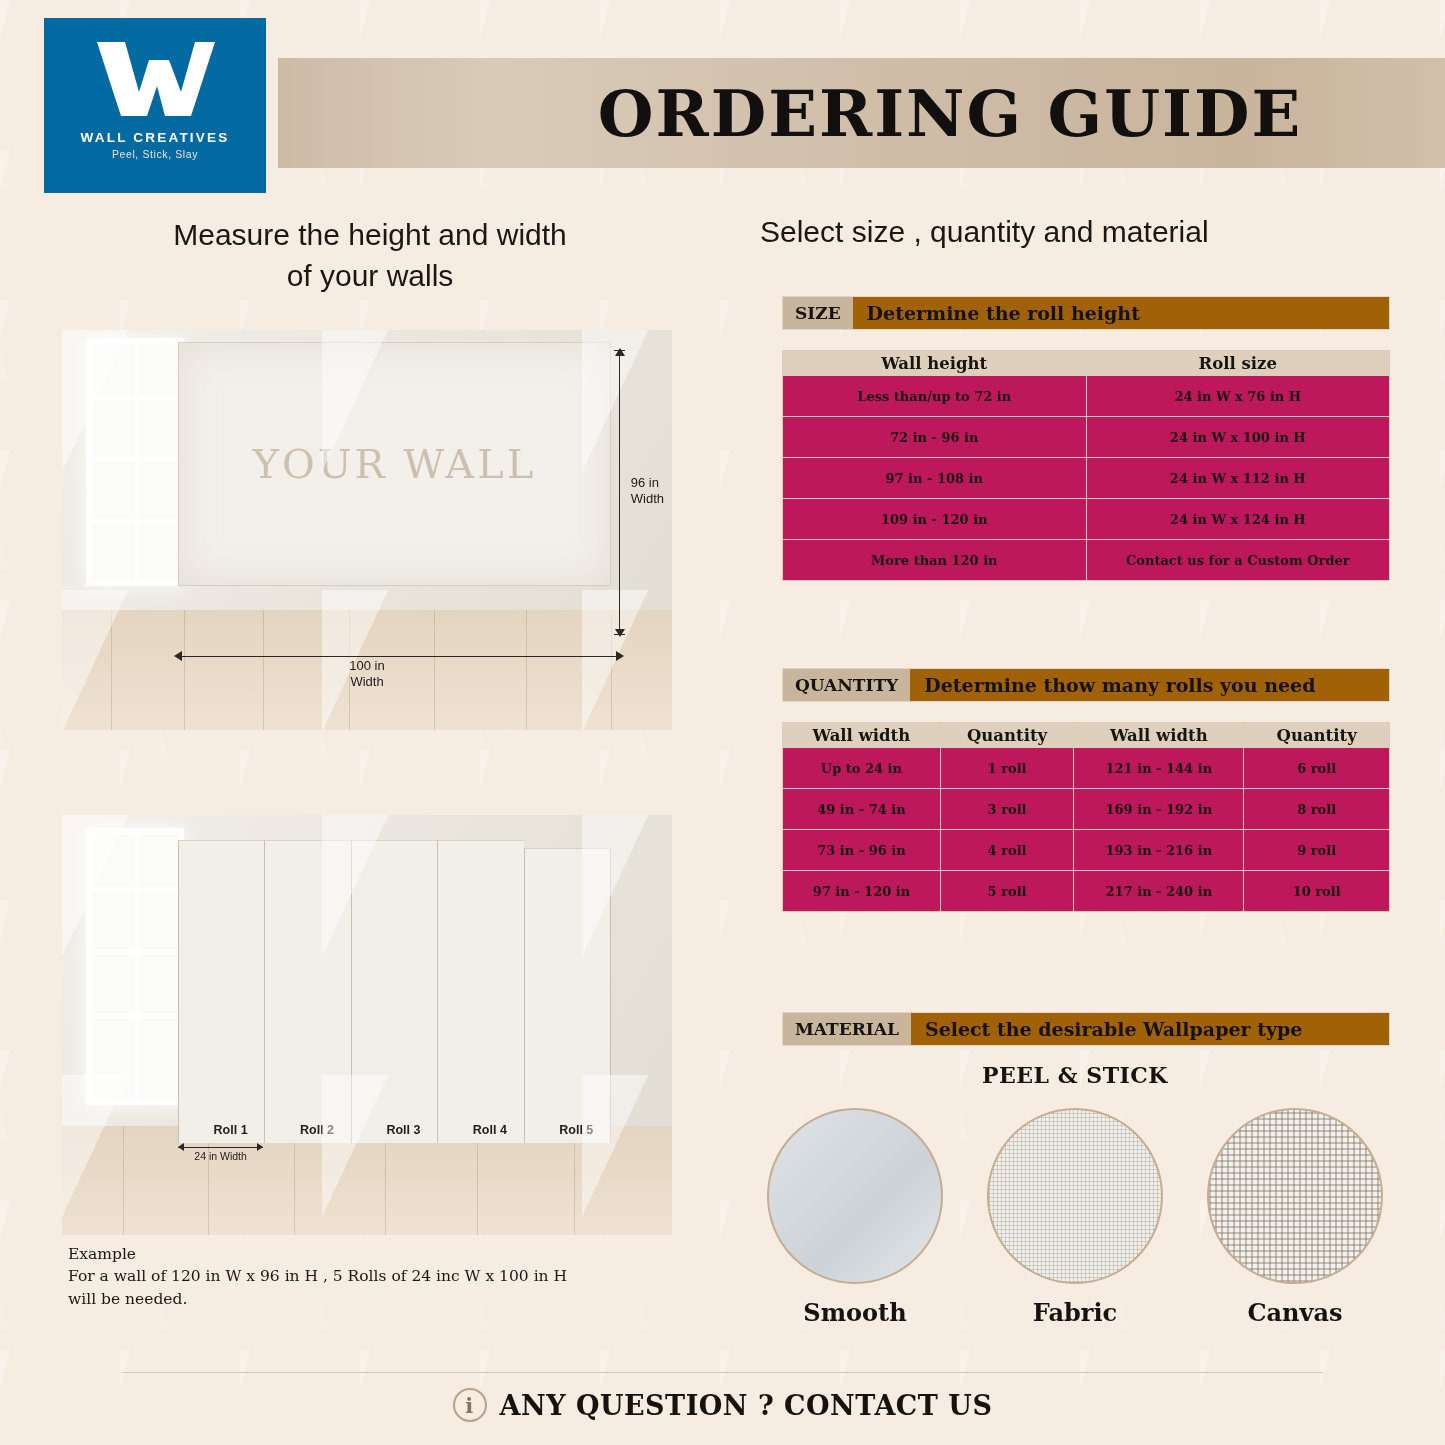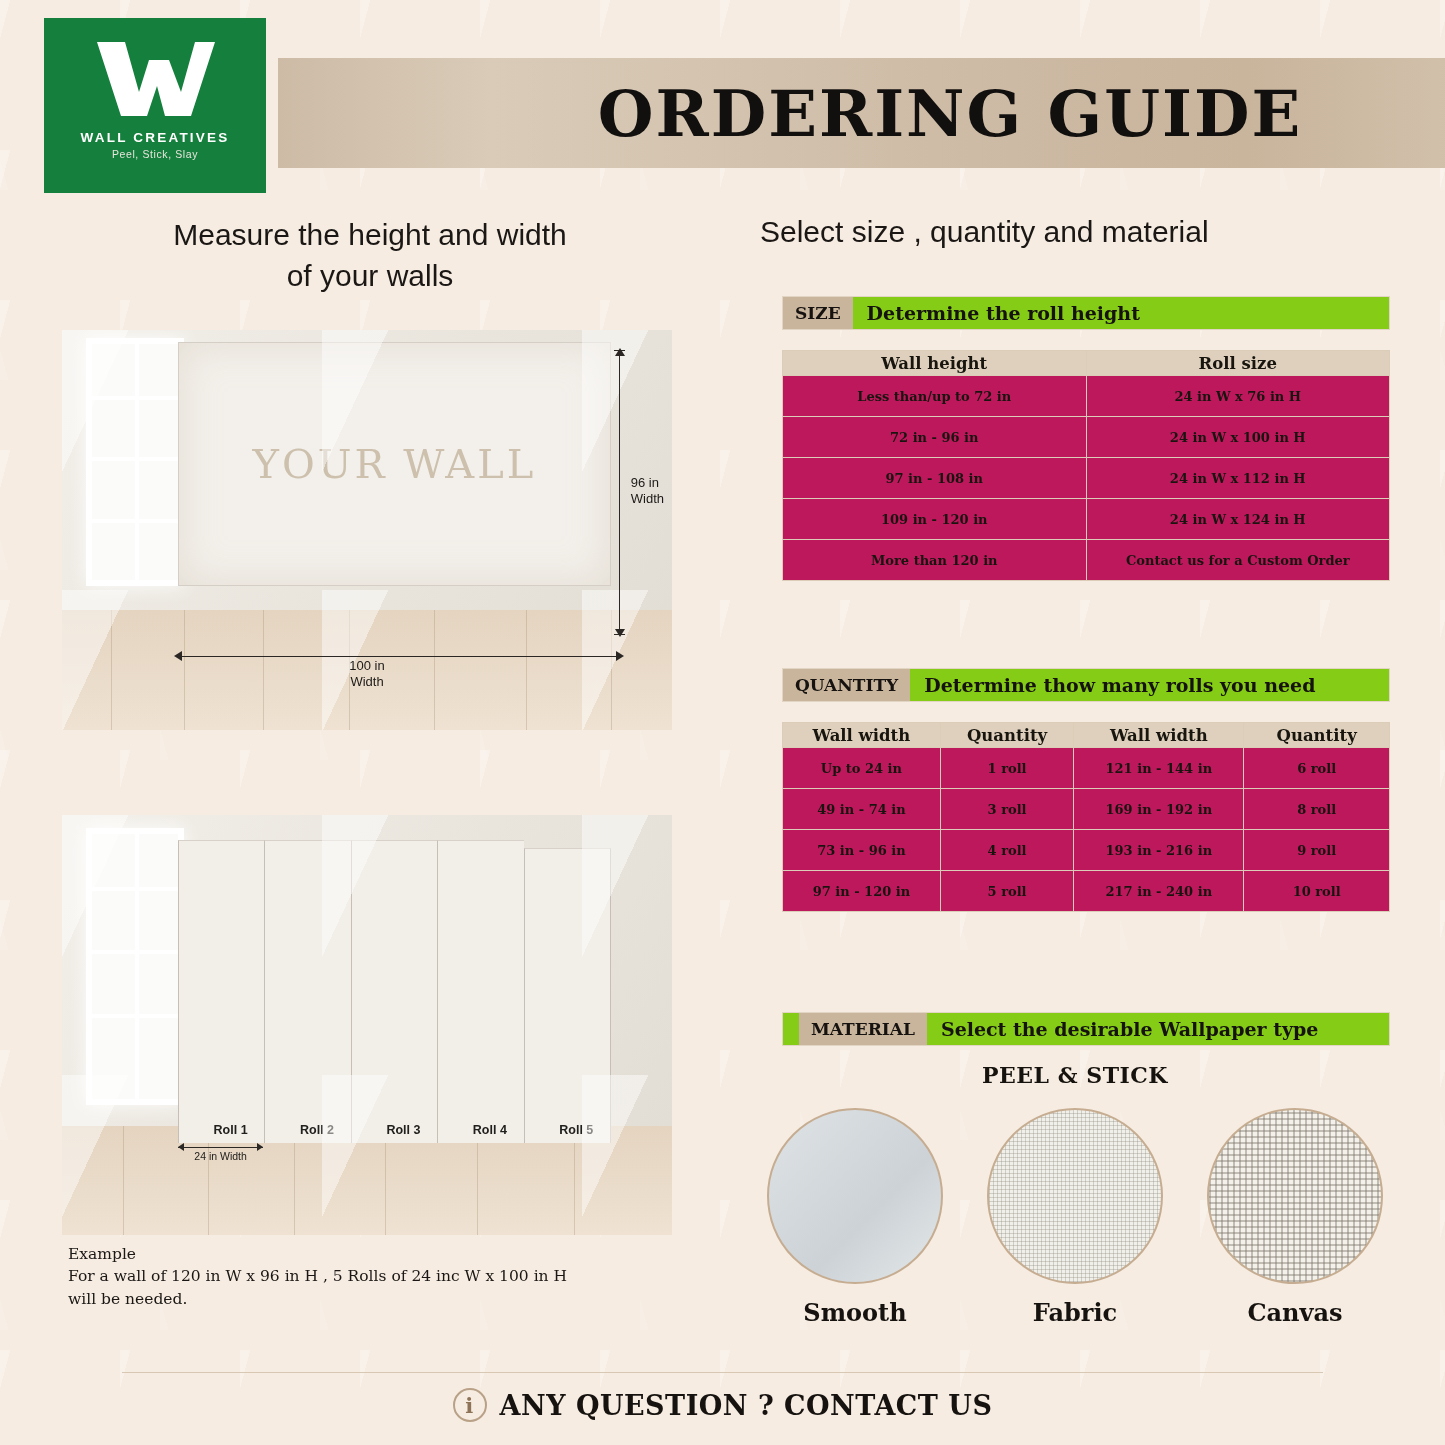--- a/index.html
+++ b/index.html
@@ -19,21 +19,21 @@
       linear-gradient(75deg, rgba(255,255,255,0.35) 0 8px, transparent 8px 52px);
     background-size: 120px 150px, 160px 190px;
     opacity:.55;
     pointer-events:none;
   }
   .page { position:absolute; inset:0; }
 
   
   .logo-box {
     position:absolute; left:44px; top:18px; width:222px; height:175px;
-    background:#15803d; color:#fff; text-align:center;
+    background:#0369a1; color:#fff; text-align:center;
   }
   .logo-mark {
     margin:16px auto 0; width:130px; height:88px;
     display:flex; align-items:flex-end; justify-content:center;
   }
   .logo-mark svg { display:block; }
   .logo-name {
     font-size:13.5px; letter-spacing:2.2px; font-weight:700; margin-top:8px;
     font-family:"Liberation Sans", sans-serif;
   }
@@ -158,21 +158,21 @@
   .roll-width .bar::after { right:0; border-left:6px solid #2a2724; }
 
   .example {
     position:absolute; left:68px; top:1243px; width:610px;
     font-family:"DejaVu Serif", serif; font-size:15.5px; color:#1a1715; line-height:1.45;
   }
 
   
   .band {
     position:absolute; height:34px; display:flex; align-items:stretch;
-    background:#84cc16; border:1px solid #e3d5c4;
+    background:#a16207; border:1px solid #e3d5c4;
   }
   .band .tag {
     background:#c9b49c; color:#15120f; font-weight:700; font-size:17px;
     display:flex; align-items:center; padding:0 12px;
     font-family:"DejaVu Serif", serif;
   }
   .band .txt {
     display:flex; align-items:center; padding:0 14px;
     font-family:"DejaVu Serif", serif; font-size:19px; color:#15120f; font-weight:700;
   }
@@ -421,21 +421,21 @@
       </tr>
       <tr>
         <td>97 in - 120 in</td>
         <td>5 roll</td>
         <td>217 in - 240 in</td>
         <td>10 roll</td>
       </tr>
     </tbody>
   </table>
 
-  <div class="band" style="left:782px; top:1012px; width:608px;padding-left:16px;">
+  <div class="band" style="left:782px; top:1012px; width:608px;">
     <div class="tag">MATERIAL</div>
     <div class="txt">Select the desirable Wallpaper type</div>
   </div>
 
   <div class="peel">PEEL &amp; STICK</div>
 
   <div class="mat-row">
     <div class="mat">
       <div class="swatch smooth"></div>
       <div class="mat-label">Smooth</div>

